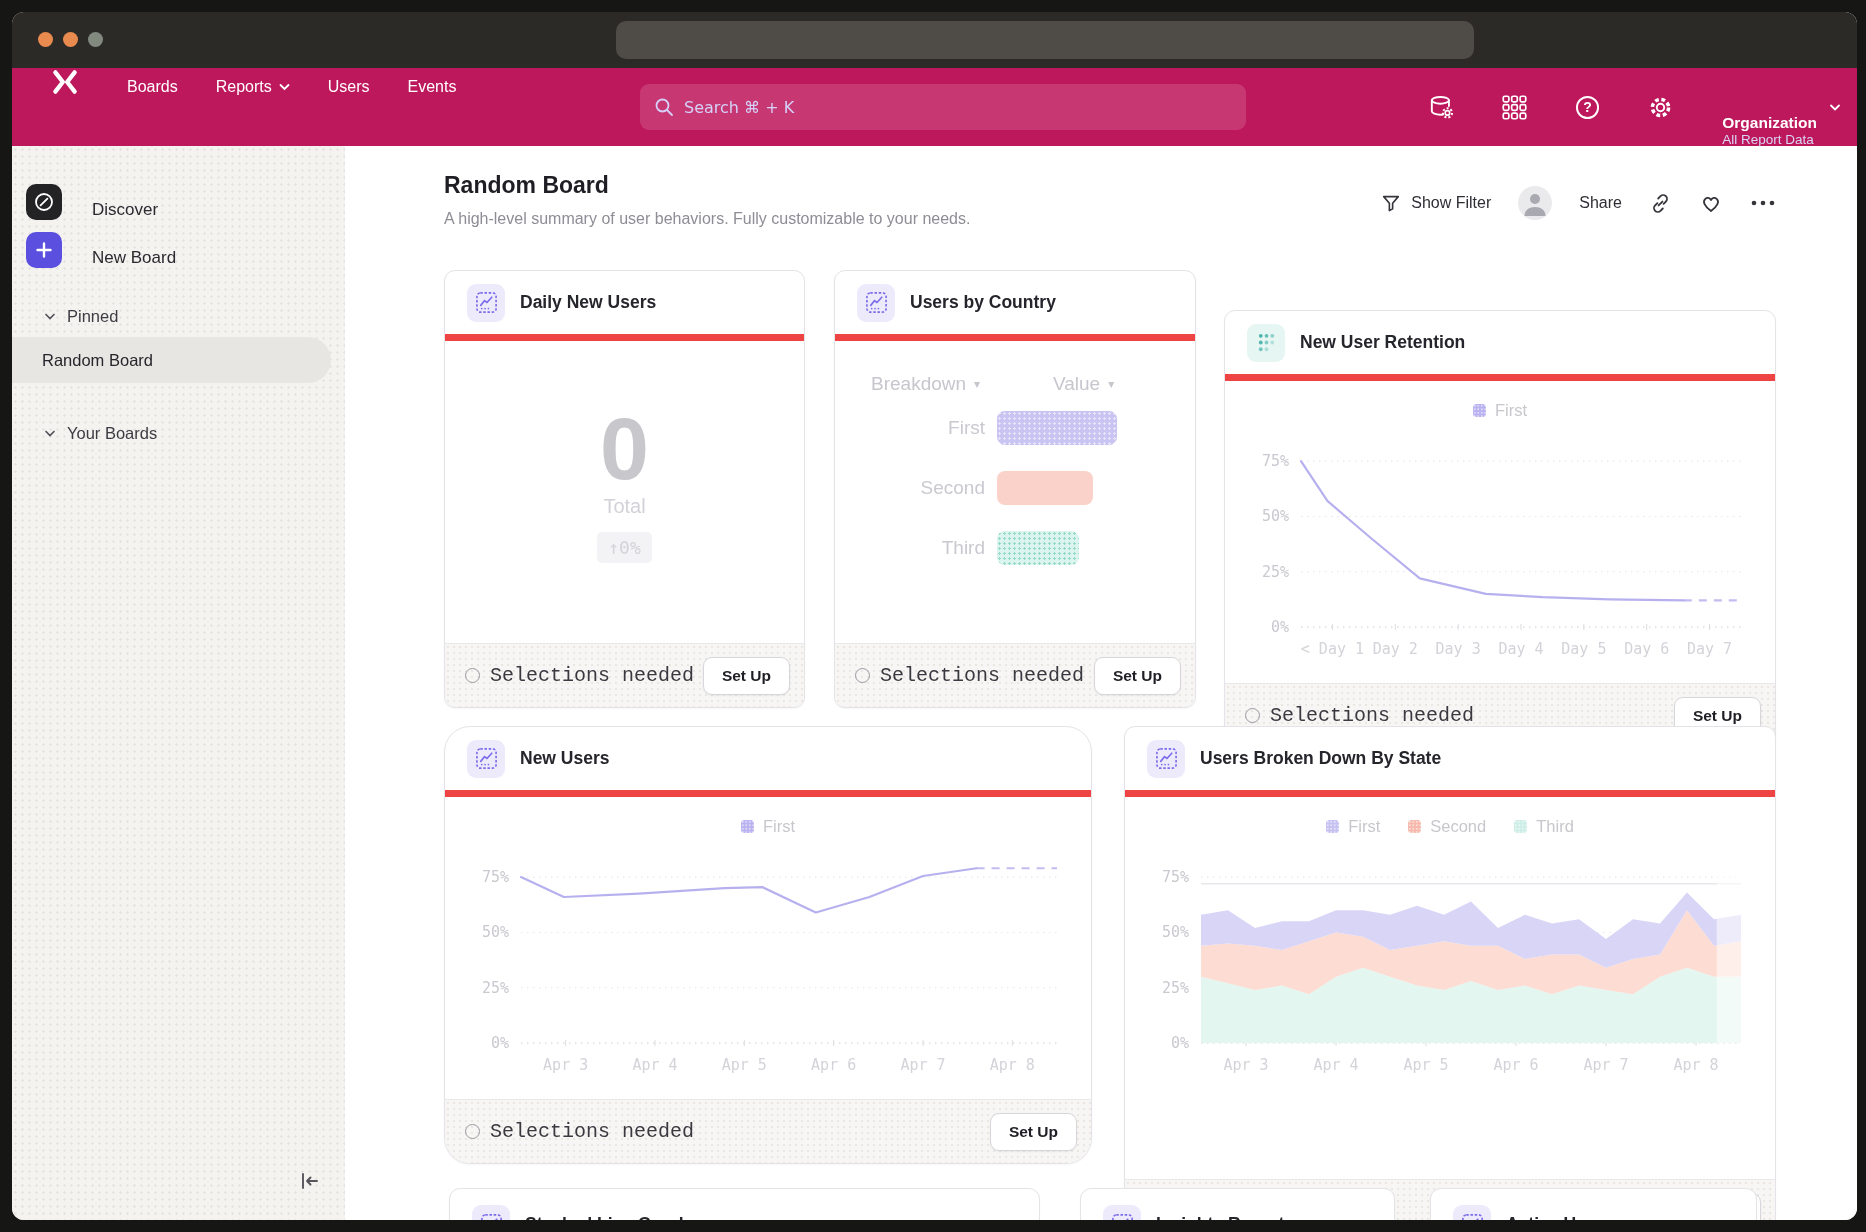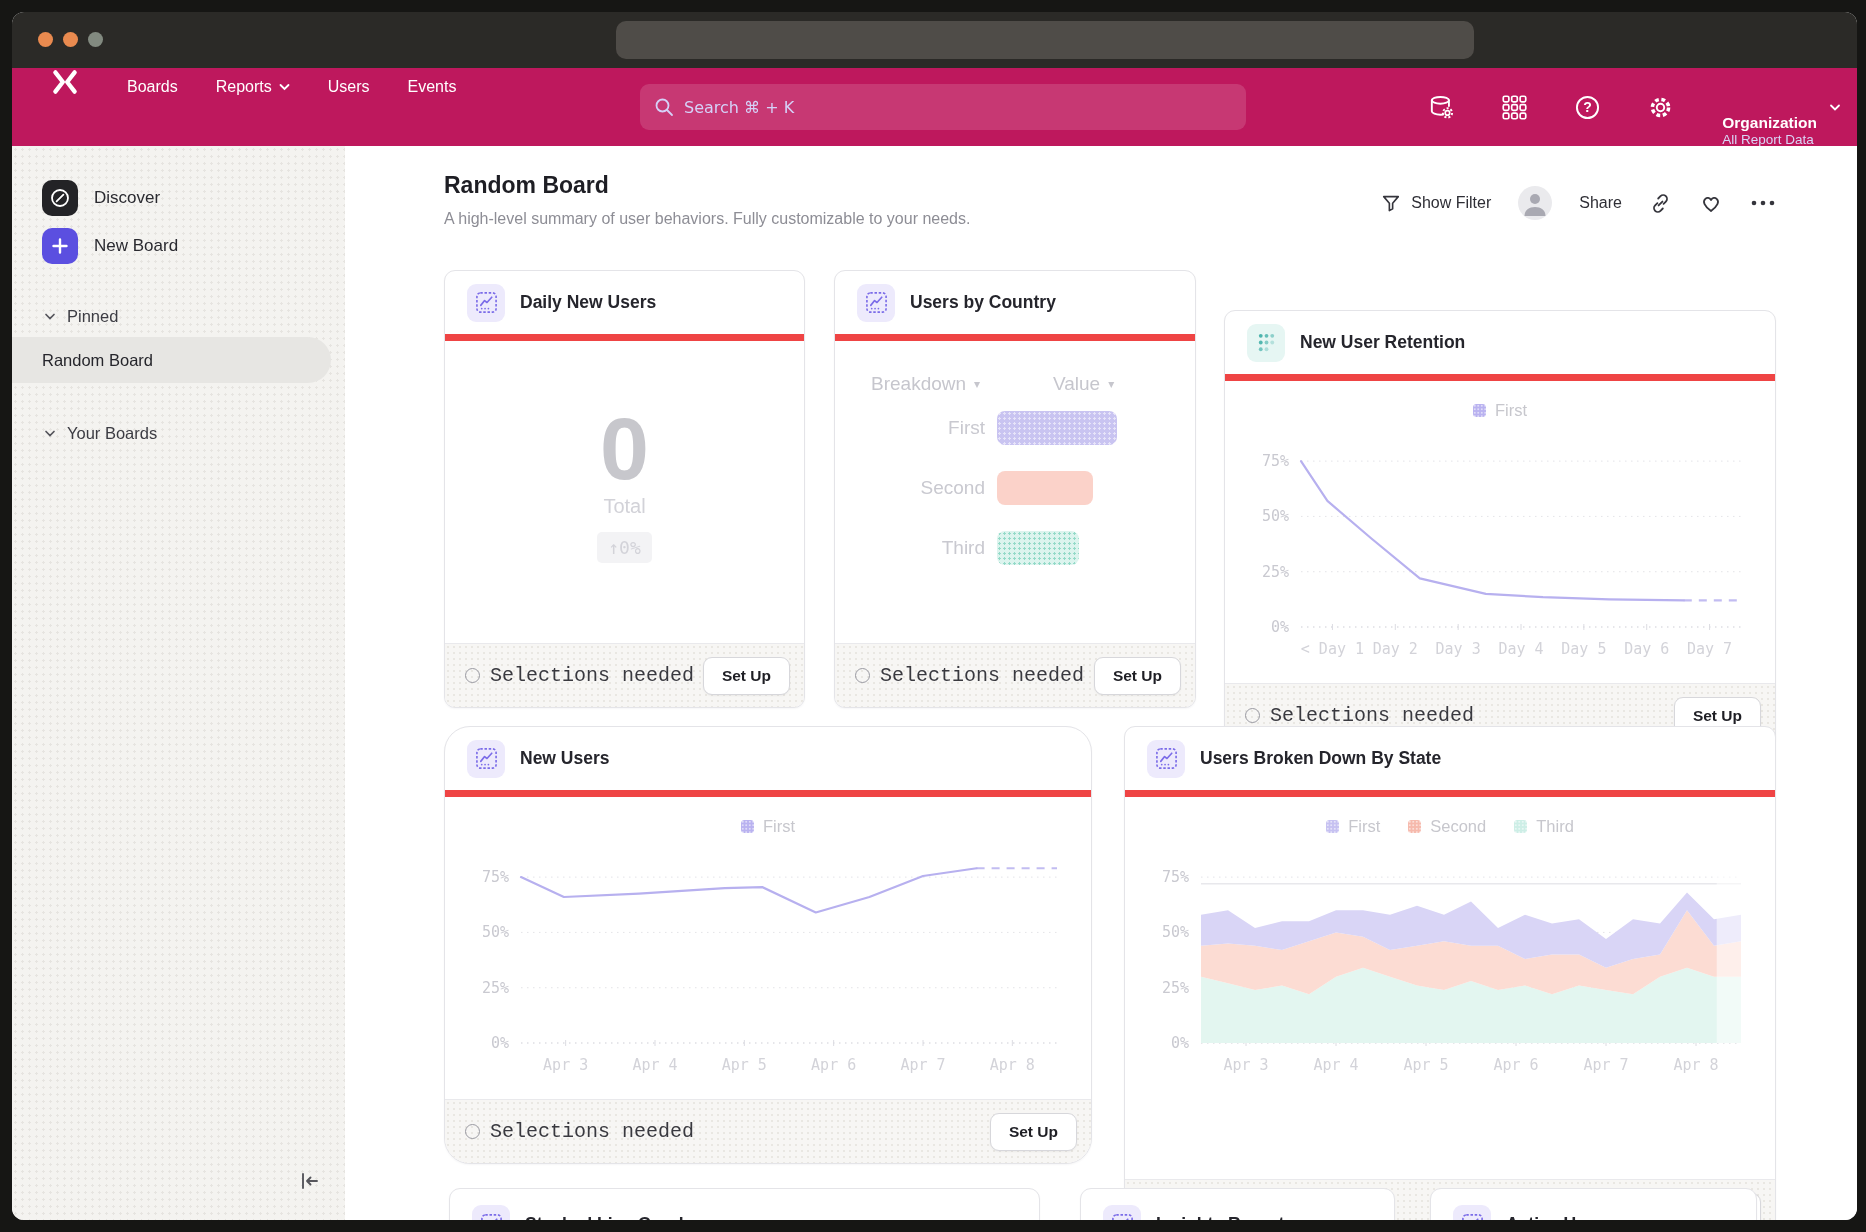--- a/index.html
+++ b/index.html
@@ -31,21 +31,21 @@
   .org-block { display:flex; align-items:center; gap:12px; margin-left:2px; }
   .org-text { text-align:left;margin-top:48px; }
   .org-name { color:#ffffff; font-size:15.5px; font-weight:700; line-height:1.25; }
   .org-proj { color:#d9d5f6; font-size:13.5px; line-height:1.25; }
 
   
   .appbody { position:absolute; top:134px; left:0; right:0; bottom:0; display:flex; }
 
   .sidebar { width:333px; background:#f4f3f0; position:relative; flex-shrink:0;
              background-image:radial-gradient(#e6e4e0 1px, transparent 1.2px); background-size:7px 7px; }
-  .side-row { height:44px; display:flex; align-items:center; gap:16px; margin-left:30px; cursor:default; }
+  .side-row { height:44px; display:flex; align-items:flex-end; gap:30px; margin-left:14px; cursor:default; }
   .side-top { padding-top:30px; display:flex; flex-direction:column; gap:4px; }
   .side-ic { width:36px; height:36px; border-radius:10px; display:flex; align-items:center; justify-content:center; flex-shrink:0; }
   .side-label { font-size:17px; color:#2a2a30; font-weight:500; }
   .side-section { display:flex; align-items:center; gap:11px; margin-left:32px; height:24px; cursor:default; }
   .side-section .side-label { font-size:16.5px; color:#3c3c43; }
   .sec-pinned { margin-top:36px; }
   .sec-your { margin-top:38px; }
   .side-pill { margin-top:9px; height:46px; background:#e7e6e3; border-radius:0 23px 23px 0;
                margin-right:14px; display:flex; align-items:center; padding-left:30px; cursor:default; }
   .side-pill span { font-size:16.5px; color:#26262c; }

